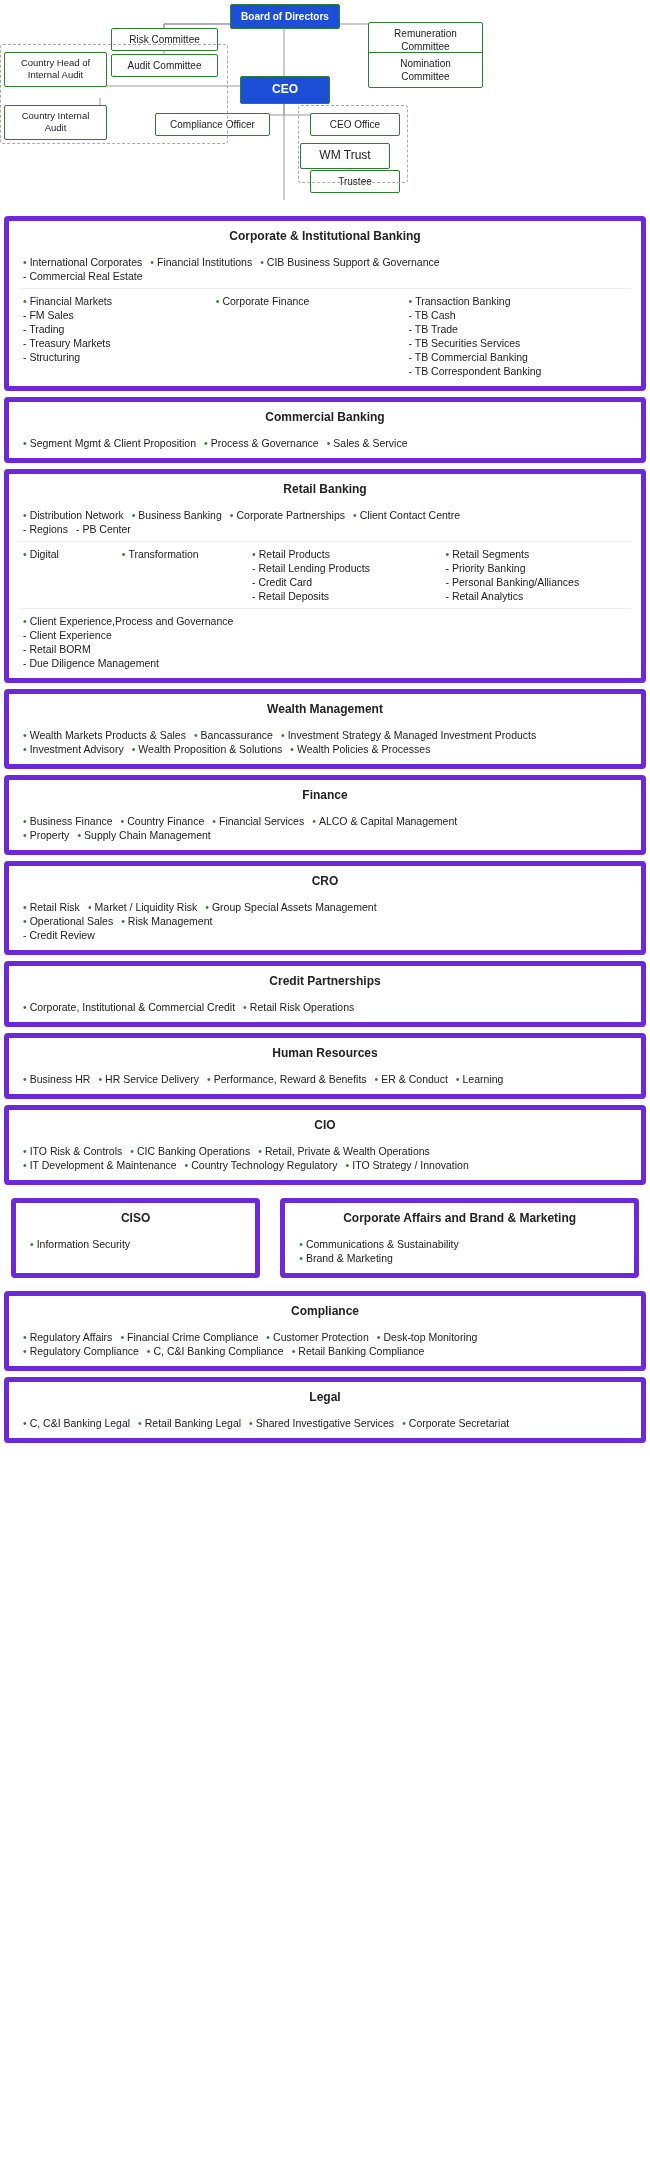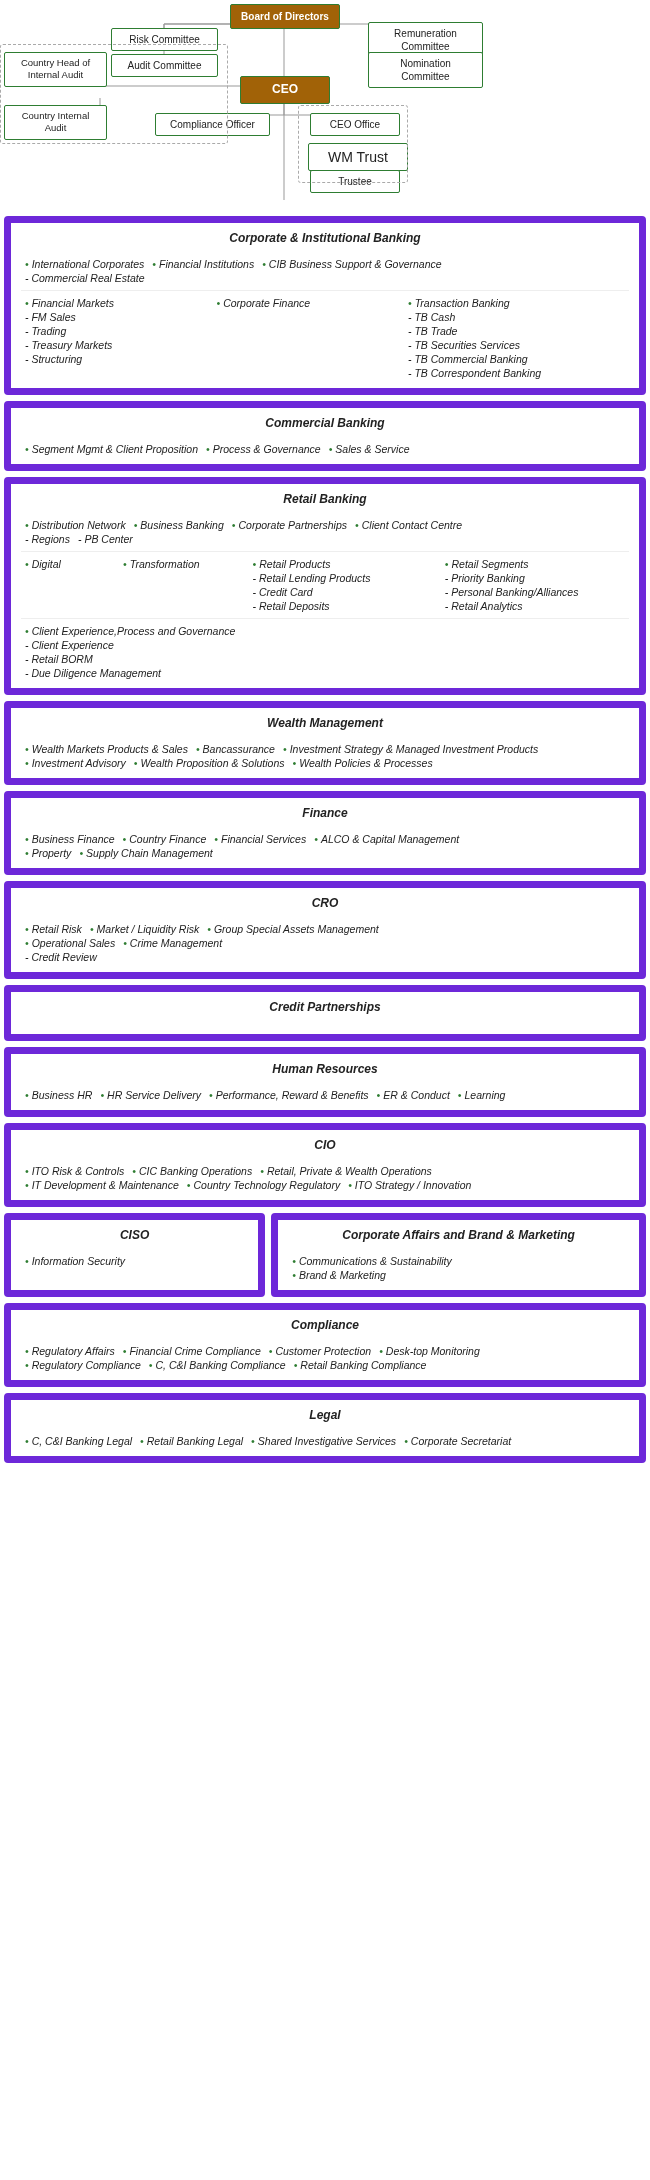--- a/index.html
+++ b/index.html
@@ -16,21 +16,21 @@
       border: 1px solid #ccc;
       background: #fff;
       padding: 4px 6px;
       text-align: center;
       font-size: 10px;
       line-height: 1.3;
       border-radius: 2px;
     }
     
     .box-green {
-      background: #a16207;
+      background: #1d4ed8;
       color: #fff;
       border: 1px solid #2e7d32;
       font-weight: bold;
     }
     
     .box-outline-green {
       border: 1px solid #2e7d32;
       color: #222;
       background: #fff;
     }
@@ -39,24 +39,23 @@
     .connectors {
       position: absolute;
       top: 0; left: 0;
       width: 650px;
       height: 210px;
       pointer-events: none;
     }
     
     .section-card {
       margin: 6px 4px;
-      border: 7px solid #6d28d9;
+      border: 5px solid #6d28d9;
       border-radius: 4px;
       padding: 8px 10px;
-      font-style: italic;
     }
     
     .section-title {
       text-align: center;
       font-weight: bold;
       font-size: 12px;
       margin-bottom: 8px;
       padding-bottom: 4px;
     }
     
@@ -71,21 +70,21 @@
       color: #2e7d32;
       margin-right: 3px;
     }
 
     .bottom-two-col {
       display: flex;
       gap: 6px;
       margin: 6px 4px;
     }
     .bottom-two-col .section-card {
-      margin: 0;
+      margin: 7px;
       flex: 1;
     }
 
     .row-items {
       display: flex;
       flex-wrap: wrap;
       align-items: flex-start;
     }
 
     .divider-line {
@@ -162,21 +161,21 @@
   </div>
 
   <div class="box box-outline-green" style="left:155px; top:113px; width:115px; font-size:10px;">
     <span>Compliance Officer</span>
   </div>
 
   <div class="box box-outline-green" style="left:310px; top:113px; width:90px; font-size:10px;">
     <span>CEO Office</span>
   </div>
 
-  <div class="box box-outline-green" style="left:308px; top:143px; width:100px; font-size:14px;">
+  <div class="box box-outline-green" style="left:300px; top:143px; width:90px; font-size:12px;">
     <span>WM Trust</span>
   </div>
 
   <div class="box box-outline-green" style="left:310px; top:170px; width:90px; font-size:10px;">
     <span>Trustee</span>
   </div>
 
   <div style="position:absolute; left:0; top:44px; width:228px; height:100px; border:1px dashed #aaa; border-radius:3px; pointer-events:none;"></div>
 
   <div style="position:absolute; left:298px; top:105px; width:110px; height:78px; border:1px dashed #aaa; border-radius:3px; pointer-events:none;"></div>
@@ -309,29 +308,33 @@
 
   <div class="section-card">
     <div class="section-title">CRO</div>
     <div class="row-items">
       <span class="section-item dot-green">Retail Risk</span>
       <span class="section-item dot-green">Market / Liquidity Risk</span>
       <span class="section-item dot-green">Group Special Assets Management</span>
     </div>
     <div class="row-items">
       <span class="section-item dot-green">Operational Sales</span>
-      <span class="section-item dot-green">Crime Management</span>
+      <span class="section-item dot-green">Risk Management</span>
     </div>
     <div class="row-items">
       <span class="section-item">- <span>Credit Review</span></span>
     </div>
   </div>
 
   <div class="section-card">
     <div class="section-title">Credit Partnerships</div>
+    <div class="row-items">
+      <span class="section-item dot-green">Corporate, Institutional &amp; Commercial Credit</span>
+      <span class="section-item dot-green">Retail Risk Operations</span>
+    </div>
   </div>
 
   <div class="section-card">
     <div class="section-title">Human Resources</div>
     <div class="row-items">
       <span class="section-item dot-green">Business HR</span>
       <span class="section-item dot-green">HR Service Delivery</span>
       <span class="section-item dot-green">Performance, Reward &amp; Benefits</span>
       <span class="section-item dot-green">ER &amp; Conduct</span>
       <span class="section-item dot-green">Learning</span>

